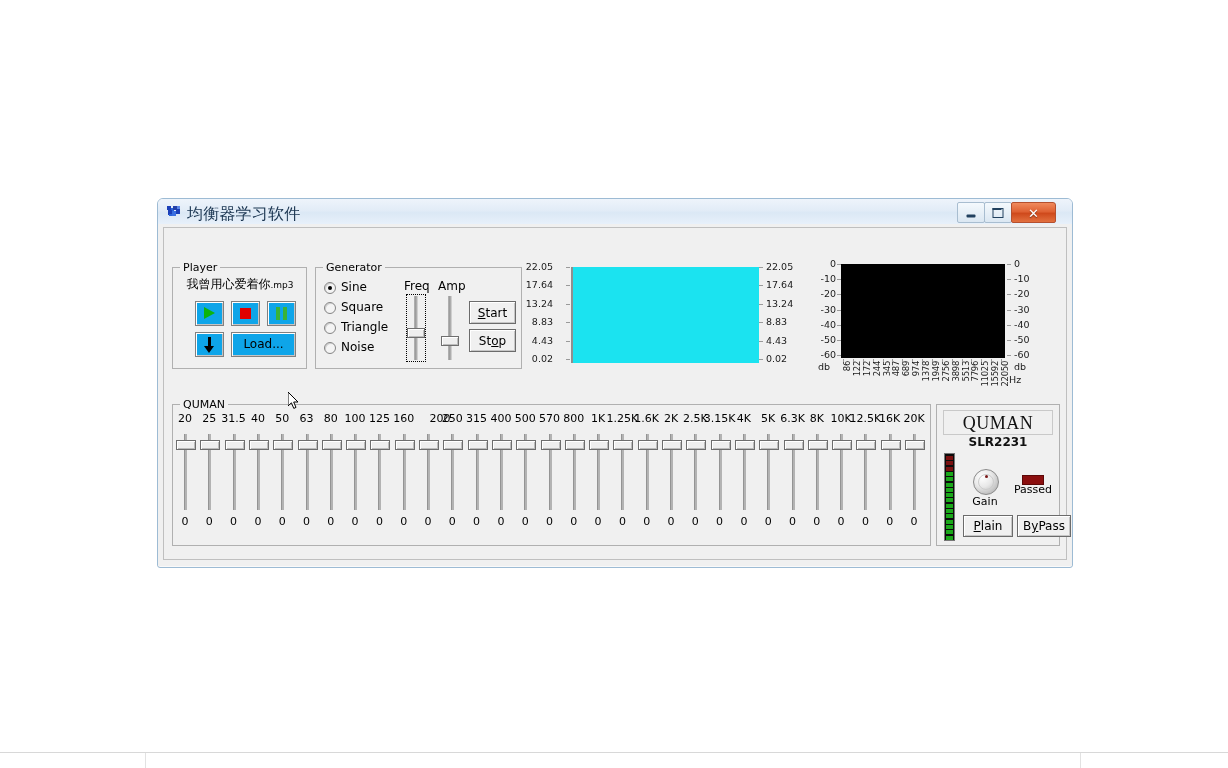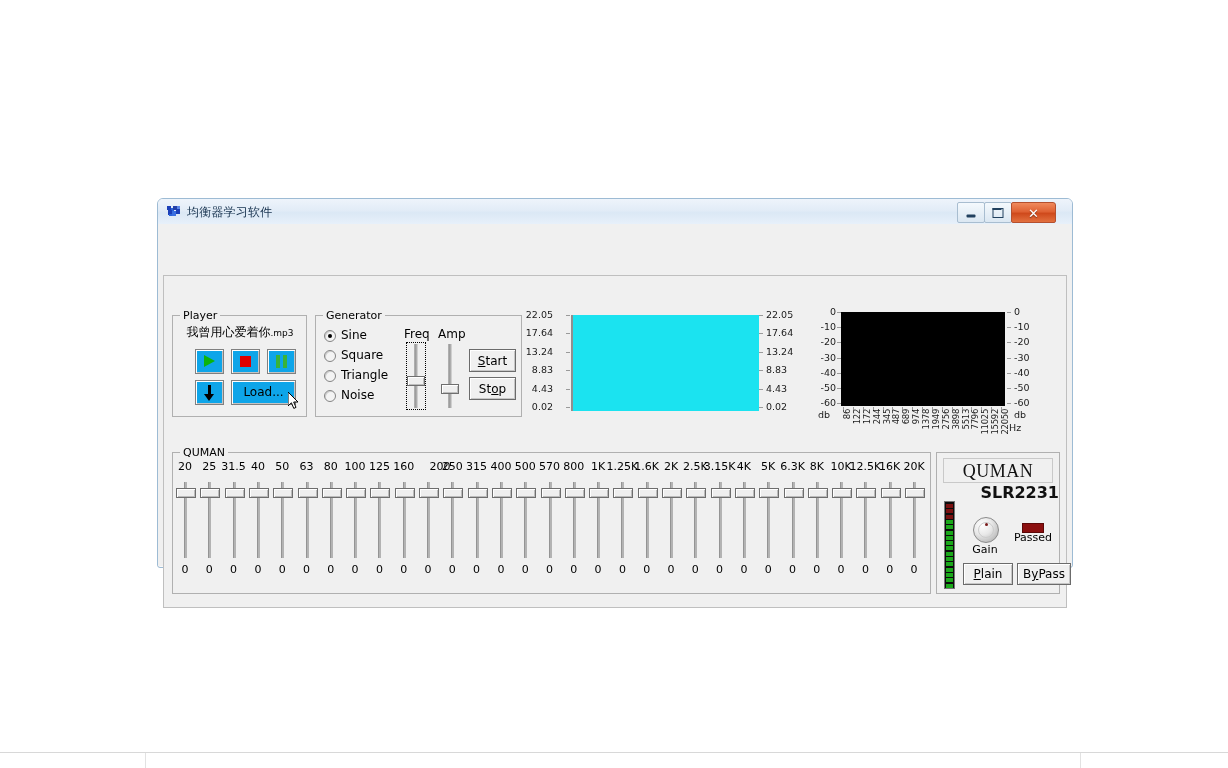--- a/index.html
+++ b/index.html
@@ -25,21 +25,21 @@
   #titlebar{
     position:relative;height:25px;
     background:linear-gradient(to bottom,#eef4fb 0%,#e2ecf7 45%,#dbe8f5 55%,#e7f0fa 100%);
     border-radius:5px 5px 0 0;
     border-bottom:1px solid #cfdced;
   }
   #title-icon{
     position:absolute;left:9px;top:6px;width:14px;height:13px;
   }
   #title-text{
-    position:absolute;left:29px;top:5px;font-size:12px;color:#18334f;
+    position:absolute;left:29px;top:5px;font-size:16px;color:#18334f;
     font-family:"DejaVu Sans",sans-serif;letter-spacing:0.2px;
   }
   .winbtn{
     position:absolute;top:3px;height:19px;border:1px solid #a8bdd0;
     border-radius:2px;cursor:default;
   }
   #btn-min{left:799px;width:26px;background:linear-gradient(to bottom,#f4f9fd,#dbe7f2);}
   #btn-max{left:826px;width:26px;background:linear-gradient(to bottom,#f4f9fd,#dbe7f2);}
   #btn-close{left:853px;width:43px;border:1px solid #b4502f;border-radius:2px 3px 2px 2px;
     background:linear-gradient(to bottom,#f08a5d 0%,#df6234 45%,#cf4a1c 55%,#e2703f 100%);}
@@ -48,21 +48,21 @@
   #btn-max .g{width:9px;height:8px;border:1px solid #22415f;background:transparent;}
   #btn-max .g::before{content:"";position:absolute;left:-1px;top:-1px;width:9px;height:2px;background:#22415f;}
   #btn-close .g{color:#ffffff;font-size:13px;font-weight:bold;font-family:"DejaVu Sans",sans-serif;
     text-shadow:0 1px 1px rgba(0,0,0,.45);line-height:1;}
 
   #client{
     position:absolute;left:0;top:25px;width:914px;height:342px;background:#f0f0f0;
   }
   #inner-frame{
     position:absolute;left:5px;top:3px;width:902px;height:331px;
-    border:1px solid #bfbfbf;background:#f0f0f0;margin-top:48px;
+    border:1px solid #bfbfbf;background:#f0f0f0;
   }
 
   
   .group{position:absolute;border:1px solid #b0b0b0;}
   .group>.legend{
     position:absolute;top:-7px;left:7px;background:#f0f0f0;padding:0 3px;
     font-size:11px;color:#000;font-family:"DejaVu Sans",sans-serif;
   }
 
   
@@ -141,22 +141,22 @@
   .eqval{position:absolute;font-size:11px;color:#000;text-align:center;width:20px;
     font-family:"DejaVu Sans",sans-serif;}
 
   
   #quman-panel{position:absolute;left:772px;top:176px;width:122px;height:140px;
     background:#f0f0f0;border:1px solid #b0b0b0;}
   #quman-brandbox{position:absolute;left:6px;top:5px;width:108px;height:23px;
     background:#f0f0f0;border:1px solid #c9c9c9;}
   #quman-brand{position:absolute;left:0;top:2px;width:108px;text-align:center;
     font-size:18px;color:#111;font-family:"Liberation Serif",serif;letter-spacing:0.5px;}
-  #quman-model{position:absolute;left:0;top:30px;width:122px;text-align:right;
-    font-size:16px;font-weight:bold;color:#111;font-family:"DejaVu Sans",sans-serif;}
+  #quman-model{position:absolute;left:0;top:30px;width:122px;text-align:center;
+    font-size:12px;font-weight:bold;color:#111;font-family:"DejaVu Sans",sans-serif;}
   #led-meter{position:absolute;left:7px;top:48px;width:9px;height:86px;background:#0b0b0b;
     border:1px solid #777;}
   #led-meter .seg{position:absolute;left:1px;width:7px;height:4px;}
   #knob{position:absolute;left:36px;top:64px;width:24px;height:24px;border-radius:50%;
     background:radial-gradient(circle at 34% 30%,#ffffff 0%,#e8e8e8 42%,#bdbdbd 78%,#9a9a9a 100%);
     border:1px solid #8b8b8b;}
   #knob .dot{position:absolute;left:11px;top:5px;width:3px;height:3px;border-radius:50%;background:#7a1b1b;}
   #knob .ring{position:absolute;left:4px;top:4px;width:14px;height:14px;border-radius:50%;
     border:1px solid #cccccc;}
   #gain-label{position:absolute;left:28px;top:90px;width:40px;text-align:center;font-size:11px;

